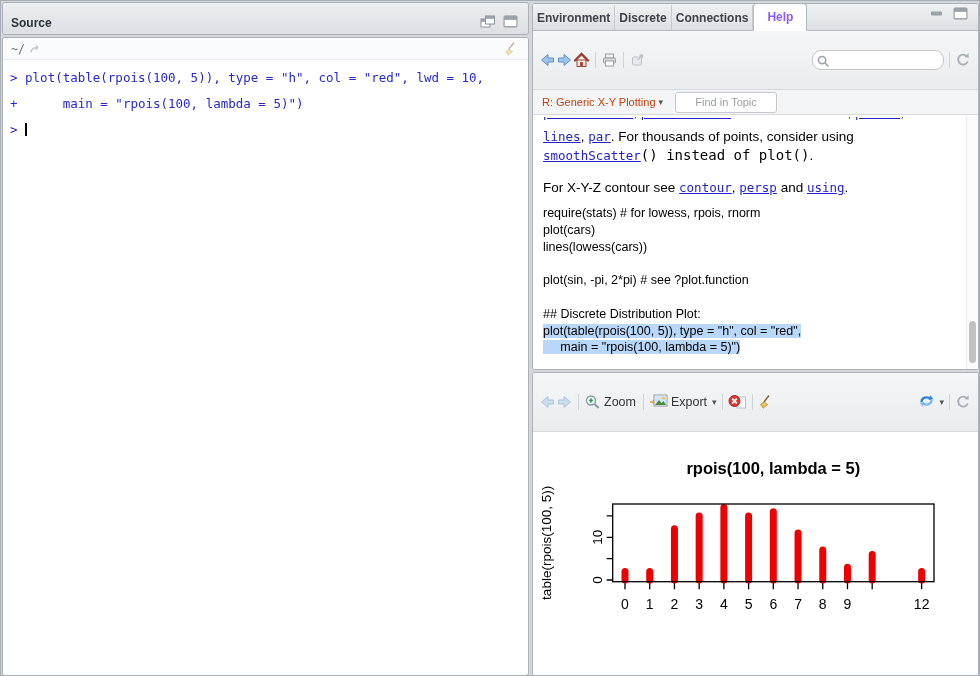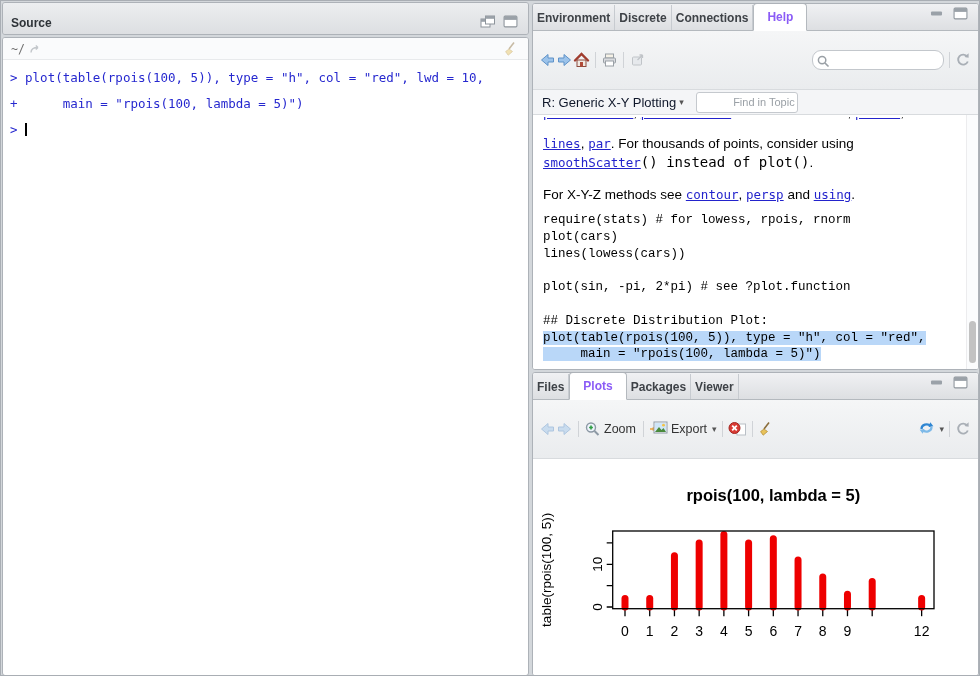--- a/index.html
+++ b/index.html
@@ -24,35 +24,35 @@
   .titlebar{height:100%;display:flex;align-items:center;background:linear-gradient(#eceef0,#d9dbde);padding:4px 8px;}
   .titlebar .ptitle{font-size:12px;font-weight:bold;color:#2e3338;}
   #console-pane{left:2px;top:37px;width:525px;height:637px;}
   .con-toolbar{height:21px;display:flex;align-items:center;background:#fafbfc;border-bottom:1px solid #e8eaec;padding:0 8px;}
   .con-path{font-family:"DejaVu Sans Mono",monospace;font-size:11.5px;color:#707070;margin-right:4px;}
   .console-body{padding:5px 7px;font-family:"DejaVu Sans Mono",monospace;font-size:12.5px;line-height:26px;color:#2628cf;white-space:pre-wrap;}
   .cursor{display:inline-block;width:2px;height:13px;background:#000;vertical-align:-2px;}
   
   #env-pane{left:532px;top:3px;width:445px;height:365px;}
   .help-topicbar{height:24px;display:flex;align-items:center;background:#f4f5f7;border-bottom:1px solid #d8dbde;padding:0 9px;}
-  .topic-label{font-size:13px;color:#0f172a;}
-  .find-input{margin-left:12px;width:96px;height:17px;border:1px solid #c5c9ce;border-radius:3px;font-size:11px;text-align:right;color:#444;background:#fff;outline:none;}
+  .topic-label{font-size:11px;color:#c2410c;}
+  .find-input{margin-left:12px;width:96px;height:17px;border:1px solid #c5c9ce;border-radius:3px;font-size:11px;text-align:center;color:#444;background:#fff;outline:none;}
   .find-input::placeholder{color:#9aa0a6;}
   .searchbox{margin-left:auto;display:flex;align-items:center;width:122px;height:18px;border:1px solid #c3c7cc;border-radius:9px;background:#fff;padding:0 4px;}
   .searchbox input{border:none;outline:none;flex:1;min-width:0;font-size:11px;background:transparent;}
   .help-content{position:relative;height:288px;background:#fff;font-size:13.5px;color:#000;}
   .help-text{padding:2px 18px 0 10px;}
   .clipline{height:5px;overflow:hidden;}
   .clipline>div{margin-top:-12px;white-space:nowrap;}
   .lnk{font-family:"DejaVu Sans Mono",monospace;font-size:12.5px;color:#2323cc;text-decoration:underline;}
   .codeword{font-family:"DejaVu Sans Mono",monospace;font-size:14px;color:#000;}
-  .hp1{margin:12px 0 0;line-height:19px;}
+  .hp1{margin:5px 0 0;line-height:19px;}
   .hp2{margin:13px 0 0;line-height:19px;}
   .hhead{margin:16px 0 6px;font-size:15.5px;font-weight:bold;color:#4a4d50;}
-  .help-code{margin:8px 0 0;font-family:Liberation Mono, monospace;font-size:12.5px;line-height:16.8px;white-space:pre;}
+  .help-code{margin:8px 0 0;font-family:Liberation Sans, sans-serif;font-size:12.5px;line-height:16.8px;white-space:pre;}
   .hl{background:#b9d7f8;}
   .vscroll{position:absolute;right:0;top:0;bottom:9px;width:11px;background:#fbfcfd;border-left:1px solid #ececee;}
   .vthumb{position:absolute;left:2px;width:7px;border-radius:4px;background:#c2c2c2;top:74%;height:15%;}
   .hscroll{position:absolute;left:0;right:11px;bottom:0;height:9px;background:#f3f4f5;border-top:1px solid #ececee;}
   .hthumb{position:absolute;left:2px;width:66%;top:1px;height:6px;border-radius:3px;background:#c4c4c4;}
   
   #files-pane{left:532px;top:372px;width:445px;height:302px;}
   .plot-area{position:relative;height:249px;background:#fff;}
   .dim{opacity:0.45;}
 </style>
@@ -161,60 +161,41 @@
     <input class="find-input" type="text" placeholder="Find in Topic" style="">
   </div>
   <div class="help-content">
     <div class="help-text">
       <div class="clipline">
           <div>
         <span class="lnk">plot.default</span><span>, </span><span class="lnk">plot.formula</span><span> and other methods; </span><span class="lnk">points</span><span>,</span>
       </div>
         </div>
       <p class="hp1"><span class="lnk">lines</span><span>, </span><span class="lnk">par</span><span>. For thousands of points, consider using </span><br><span class="lnk">smoothScatter</span><span class="codeword">() instead of </span><span class="codeword">plot()</span><span>.</span></p>
-      <p class="hp2"><span>For X-Y-Z methods see </span><span class="lnk">contour</span><span>, </span><span class="lnk">persp</span><span> and </span><span class="lnk">using</span><span>.</span></p>
+      <p class="hp2"><span>For X-Y-Z contour see </span><span class="lnk">contour</span><span>, </span><span class="lnk">persp</span><span> and </span><span class="lnk">using</span><span>.</span></p>
       <pre class="help-code"><span>require(stats) # for lowess, rpois, rnorm
 plot(cars)
 lines(lowess(cars))
 
 plot(sin, -pi, 2*pi) # see ?plot.function
 
 ## Discrete Distribution Plot:
 </span><span class="hl">plot(table(rpois(100, 5)), type = "h", col = "red",
      main = "rpois(100, lambda = 5)")</span></pre>
     </div>
     <div class="vscroll">
         <div class="vthumb"></div>
       </div>
     <div class="hscroll">
         <div class="hthumb"></div>
       </div>
   </div>
 </div>
 
 <div class="pane" id="files-pane">
-  <div class="tabs">
-    <div class="tab" style="border-left:none;">Files</div>
-    <div class="tab active">Plots</div>
-    <div class="tab">Packages</div>
-    <div class="tab">Viewer</div>
-    <div class="winbtns">
-      <span class="icon">
-          <svg viewBox="0 0 14 12" width="14" height="12">
-            <rect x="1" y="4.5" width="11" height="4" rx="1" fill="#9aa1a8"></rect>
-          </svg>
-        </span>
-      <span class="icon">
-          <svg viewBox="0 0 14 12" width="15" height="13">
-            <rect x="1" y="1" width="12" height="10" rx="1" fill="#fff" stroke="#8d949b"></rect>
-            <rect x="1" y="1" width="12" height="3.5" fill="#9aa1a8"></rect>
-          </svg>
-        </span>
-    </div>
-  </div>
   <div class="toolbar" style="height:26px;">
     <span class="icon dim"><svg viewBox="0 0 16 16" width="17" height="16">
           <path d="M8.5 2.5 L2 8 L8.5 13.5 L8.5 10 L14 10 L14 6 L8.5 6 Z" fill="#9cc3ea" stroke="#5f92c8"></path>
         </svg></span>
     <span class="icon dim"><svg viewBox="0 0 16 16" width="17" height="16">
           <path d="M7.5 2.5 L14 8 L7.5 13.5 L7.5 10 L2 10 L2 6 L7.5 6 Z" fill="#9cc3ea" stroke="#5f92c8"></path>
         </svg></span>
     <span class="tbsep"></span>
     <span class="icon"><svg viewBox="0 0 16 16" width="17" height="16">
           <circle cx="6.5" cy="6.5" r="4.5" fill="#eef4fb" stroke="#8d99a5" stroke-width="1.4"></circle>

